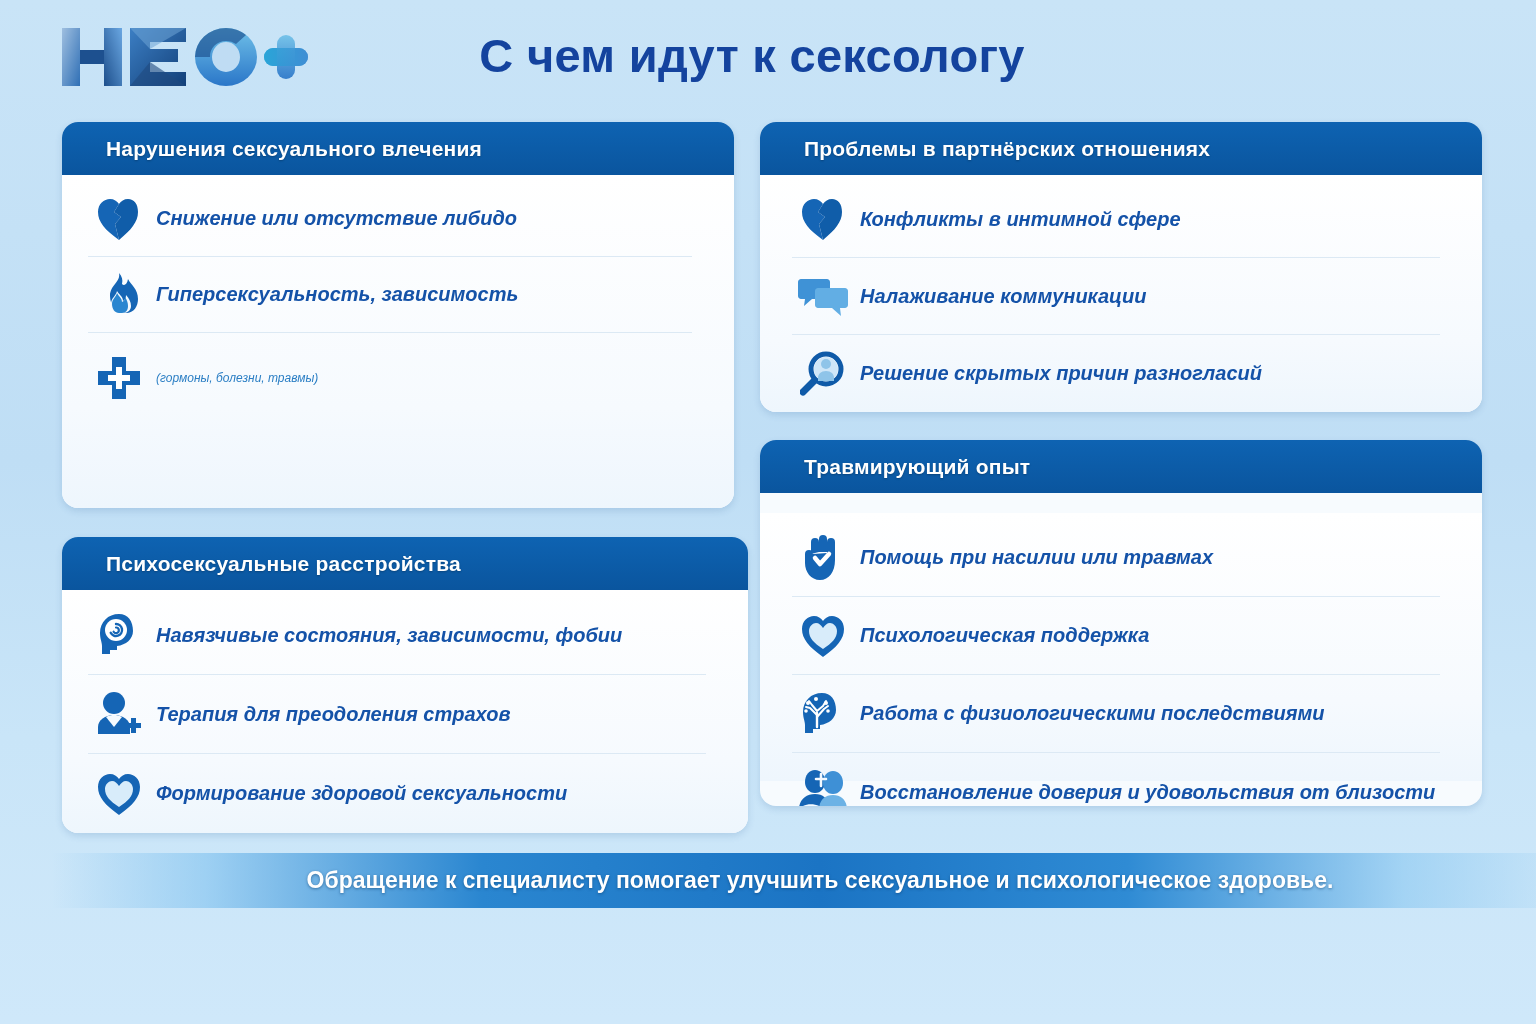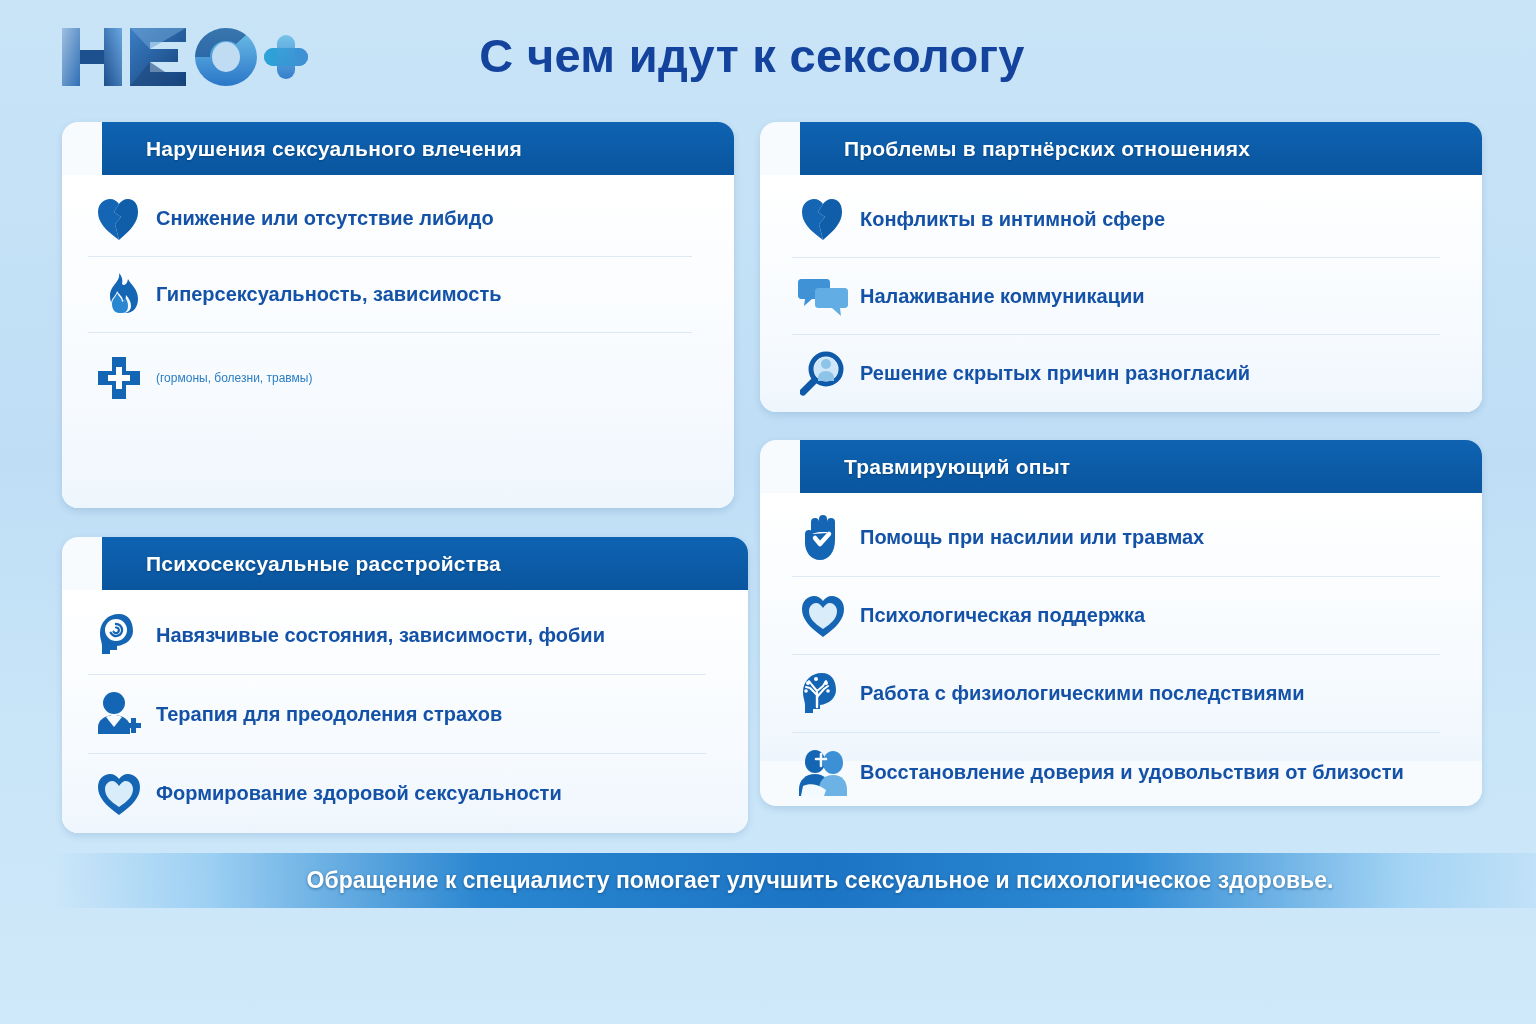--- a/index.html
+++ b/index.html
@@ -22,31 +22,32 @@
   
   .card{
     position:absolute;border-radius:16px;overflow:hidden;
     background:#f7fbfe;
     box-shadow:0 3px 7px rgba(40,90,150,.16);
   }
   .card-head{
     background:#0b5ca8;
     background:linear-gradient(180deg,#0e63b2 0%,#0a559e 100%);
     height:53px;display:flex;align-items:center;
-    padding-left:44px;box-sizing:border-box;margin-left:40px;
+    padding-left:44px;box-sizing:border-box;
   }
   .card-head span{
     color:#ffffff;font-size:21px;font-weight:bold;letter-spacing:.2px;
     text-shadow:0 1px 2px rgba(0,0,0,.25);
     white-space:nowrap;
   }
   .card-body{
     padding:6px 42px 10px 26px;
     background:linear-gradient(180deg,#ffffff 0%,#f6fafe 70%,#eef6fd 100%);
     box-sizing:border-box;
+    font-style:italic;
   }
   .row{
     display:flex;align-items:center;
     border-bottom:1px solid #dce9f4;
     box-sizing:border-box;
   }
   .row:last-child{border-bottom:none;}
   .ico{
     width:62px;min-width:62px;height:62px;
     display:flex;align-items:center;justify-content:center;
@@ -267,21 +268,21 @@
       </div>
     </div>
 
   </div>
 </div>
 
 <div class="card" style="left:760px;top:440px;width:722px;height:366px;">
   <div class="card-head">
     <span>Травмирующий опыт</span>
   </div>
-  <div class="card-body" style="height:268px;padding-left:32px;">
+  <div class="card-body" style="height:268px;padding-left:32px;margin-top:20px;">
 
     <div class="row" style="height:78px;">
       <div class="ico">
         <svg width="44" height="48" viewBox="0 0 44 48">
             <path d="M10 20V8a4 4 0 0 1 8 0v10M18 18V5a4 4 0 0 1 8 0v13M26 19V8a4 4 0 0 1 8 0v18c0 12-6 20-15 20S4 38 4 29v-9a4 4 0 0 1 8 0z" fill="#1565b5"></path>
             <path d="M14 24l5 6 9-10" stroke="#ffffff" stroke-width="4.5" fill="none" stroke-linecap="round" stroke-linejoin="round"></path>
           </svg>
       </div>
       <div class="txt">
         <div class="t1">Помощь при насилии или травмах</div>

